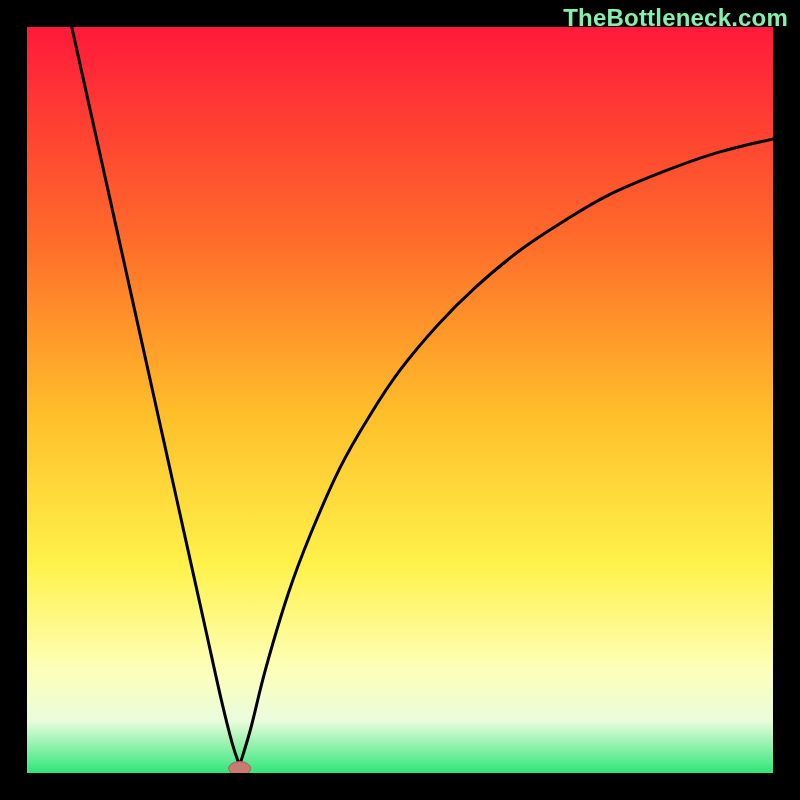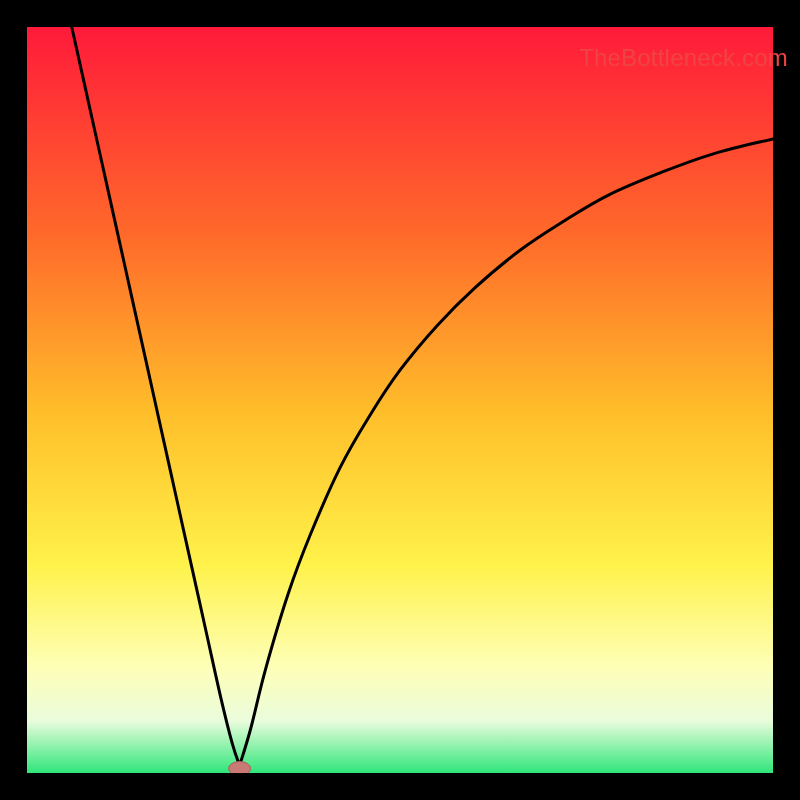--- a/index.html
+++ b/index.html
@@ -14,27 +14,26 @@
   .frame {
     position: relative;
     width: 800px;
     height: 800px;
     background: #000;
   }
   .watermark {
     position: absolute;
     top: 4px;
     right: 12px;
-    color: #ef4444;
+    color: #86efac;
     font-size: 24px;
-    font-weight: 400;
+    font-weight: 700;
     letter-spacing: 0.2px;
     z-index: 50;
     user-select: none;
-    margin-top: 40px;
   }
   .plot-wrap {
     position: absolute;
     left: 27px;
     top: 27px;
     width: 746px;
     height: 746px;
   }
   svg { display: block; }
 </style>

